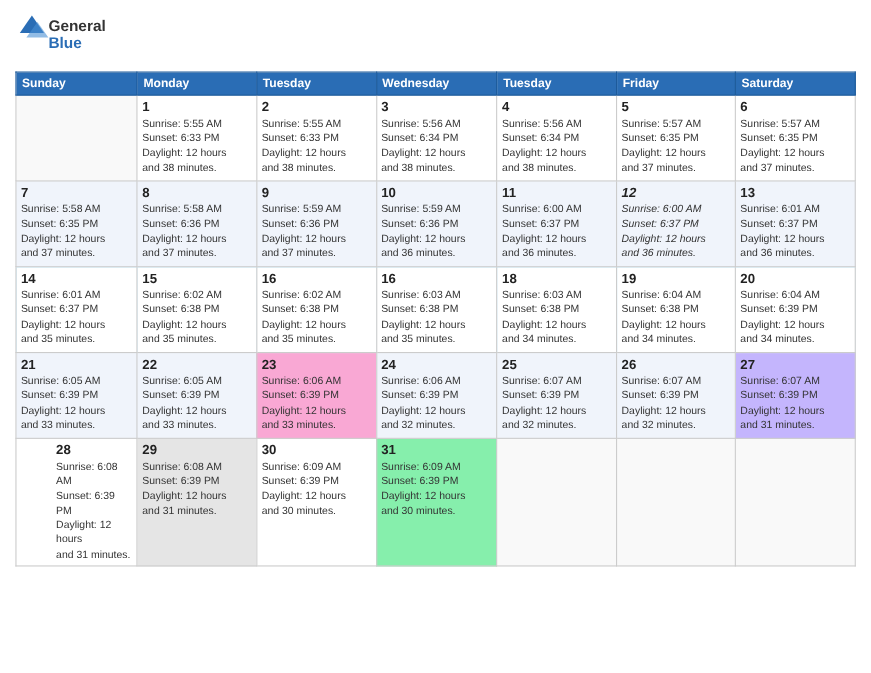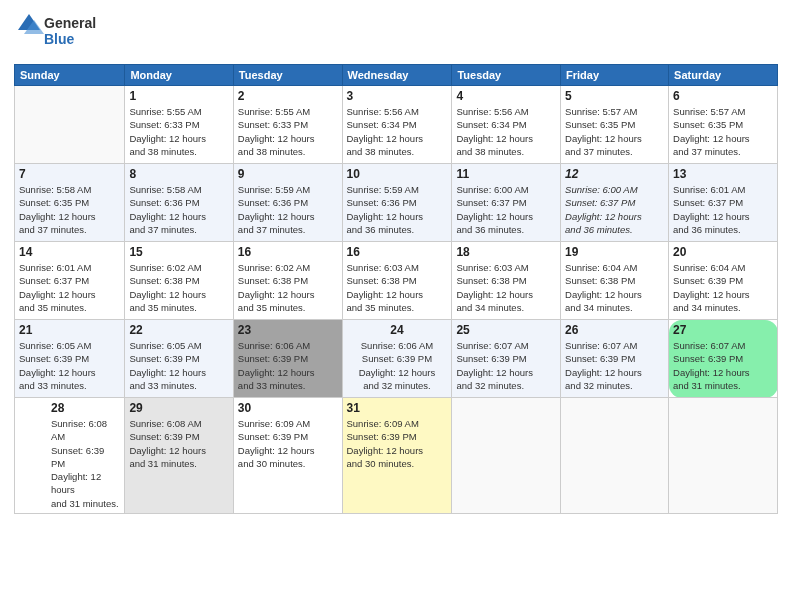--- a/index.html
+++ b/index.html
@@ -202,55 +202,55 @@
         </tr>
         <tr style="background: rgb(240, 244, 251);">
           <td style="background: rgb(240, 244, 251);">
             <span class="day-number">21</span>
             <div class="day-info">Sunrise: 6:05 AM<br>Sunset: 6:39 PM<br>Daylight: 12 hours<br>and 33 minutes.</div>
           </td>
           <td style="background: rgb(240, 244, 251);">
             <span class="day-number">22</span>
             <div class="day-info">Sunrise: 6:05 AM<br>Sunset: 6:39 PM<br>Daylight: 12 hours<br>and 33 minutes.</div>
           </td>
-          <td style="background: #a3a3a3;">
+          <td style="background: #f9a8d4;">
             <span class="day-number">23</span>
             <div class="day-info">Sunrise: 6:06 AM<br>Sunset: 6:39 PM<br>Daylight: 12 hours<br>and 33 minutes.</div>
           </td>
-          <td style="background: rgb(240, 244, 251); text-align: center;">
+          <td style="background: rgb(240, 244, 251);">
             <span class="day-number">24</span>
             <div class="day-info">Sunrise: 6:06 AM<br>Sunset: 6:39 PM<br>Daylight: 12 hours<br>and 32 minutes.</div>
           </td>
           <td style="background: rgb(240, 244, 251);">
             <span class="day-number">25</span>
             <div class="day-info">Sunrise: 6:07 AM<br>Sunset: 6:39 PM<br>Daylight: 12 hours<br>and 32 minutes.</div>
           </td>
           <td style="background: rgb(240, 244, 251);">
             <span class="day-number">26</span>
             <div class="day-info">Sunrise: 6:07 AM<br>Sunset: 6:39 PM<br>Daylight: 12 hours<br>and 32 minutes.</div>
           </td>
-          <td style="background: #86efac; border-radius: 13px;">
+          <td style="background: #c4b5fd;">
             <span class="day-number">27</span>
             <div class="day-info">Sunrise: 6:07 AM<br>Sunset: 6:39 PM<br>Daylight: 12 hours<br>and 31 minutes.</div>
           </td>
         </tr>
         <tr style="background: rgb(255, 255, 255);">
           <td style="background: rgb(255, 255, 255); padding-left: 36px;">
             <span class="day-number">28</span>
             <div class="day-info">Sunrise: 6:08 AM<br>Sunset: 6:39 PM<br>Daylight: 12 hours<br>and 31 minutes.</div>
           </td>
           <td style="background: #e5e5e5; margin-top: 24px;">
             <span class="day-number">29</span>
             <div class="day-info">Sunrise: 6:08 AM<br>Sunset: 6:39 PM<br>Daylight: 12 hours<br>and 31 minutes.</div>
           </td>
           <td style="background: rgb(255, 255, 255);">
             <span class="day-number">30</span>
             <div class="day-info">Sunrise: 6:09 AM<br>Sunset: 6:39 PM<br>Daylight: 12 hours<br>and 30 minutes.</div>
           </td>
-          <td style="background: #fef9c3;">
+          <td style="background: #86efac;">
             <span class="day-number">31</span>
             <div class="day-info">Sunrise: 6:09 AM<br>Sunset: 6:39 PM<br>Daylight: 12 hours<br>and 30 minutes.</div>
           </td>
           <td class="empty" style="background: rgb(249, 249, 249);"></td>
           <td class="empty" style="background: rgb(249, 249, 249);"></td>
           <td class="empty" style="background: rgb(249, 249, 249);"></td>
         </tr>
       </tbody>
   </table>
 </div>

